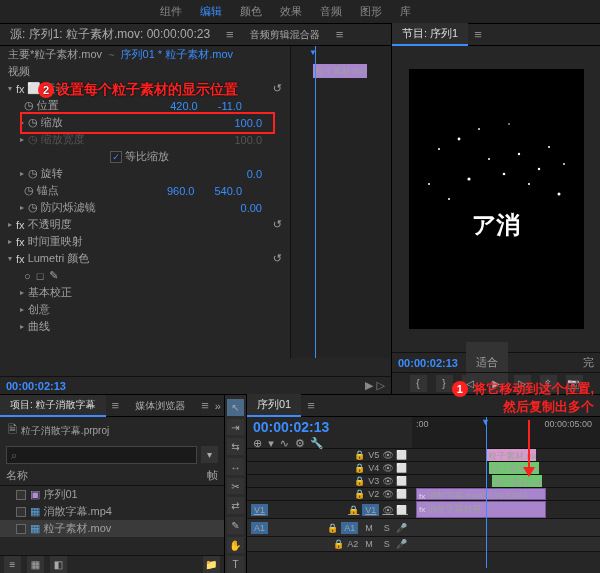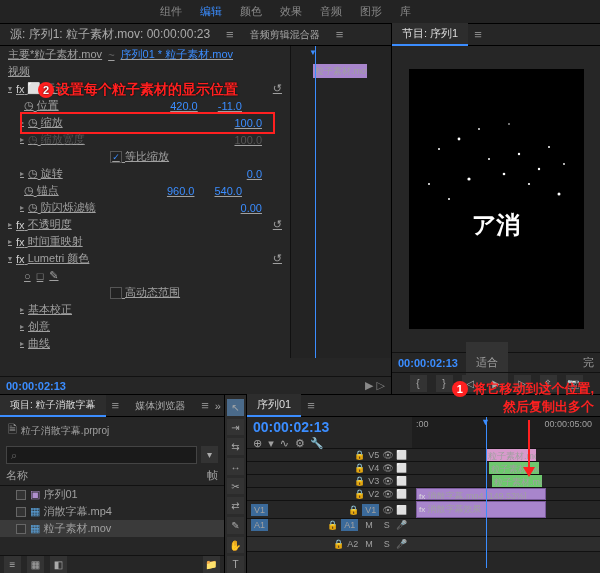--- a/index.html
+++ b/index.html
@@ -42,21 +42,21 @@
 
 <div style="display:flex;height:370px;">
 
   <div style="width:392px;background:#262626;border-right:1px solid #000;display:flex;flex-direction:column;">
     <div class="panel-header">
       <div class="panel-tab" style="font-size:12px;">源: 序列1: 粒子素材.mov: 00:00:00:23</div>
       <span class="panel-menu">≡</span>
       <div class="panel-tab" style="font-size:10px;">音频剪辑混合器</div>
       <span class="panel-menu">≡</span>
     </div>
-    <div style="flex:1;overflow:hidden;position:relative;text-decoration:underline;">
+    <div style="flex:1;overflow:hidden;position:relative;">
       <div style="display:flex;flex-direction:column;width:290px;">
         <div class="row-hdr">
           <span>主要*粒子素材.mov</span>
           <span style="margin:0 6px;color:#666;">~</span>
           <span style="color:#3b8dff;">序列01 * 粒子素材.mov</span>
         </div>
         <div class="row-hdr">
             <span>视频</span>
           </div>
         <div class="row-hdr"><span class="tw">▾</span><span style="color:#ccc;">fx</span>&nbsp;<span style="color:#bbb;">⬜</span>&nbsp;<span>运动</span><span style="margin-left:auto;">↺</span></div>
@@ -68,21 +68,20 @@
         <div class="row-hdr" style="padding-left:24px;"><span>◷</span>&nbsp;<span>锚点</span><span class="val">960.0</span><span class="val2">540.0</span></div>
         <div class="row-hdr" style="padding-left:20px;"><span class="tw">▸</span><span>◷</span>&nbsp;<span>防闪烁滤镜</span><span class="val">0.00</span></div>
         <div class="row-hdr"><span class="tw">▸</span><span style="color:#ccc;">fx</span>&nbsp;<span>不透明度</span><span style="margin-left:auto;">↺</span></div>
         <div class="row-hdr"><span class="tw">▸</span><span style="color:#ccc;">fx</span>&nbsp;<span>时间重映射</span></div>
         <div class="row-hdr"><span class="tw">▾</span><span style="color:#ccc;">fx</span>&nbsp;<span>Lumetri 颜色</span><span style="margin-left:auto;">↺</span></div>
         <div class="row-hdr" style="padding-left:24px;gap:6px;">
             <span>○</span>
             <span>□</span>
             <span>✎</span>
           </div>
-        <div class="row-hdr" style="padding-left:110px;"><span class="cb"></span>&nbsp;<span>高动态范围</span></div>
         <div class="row-hdr" style="padding-left:20px;">
             <span class="tw">▸</span>
             <span>基本校正</span>
           </div>
         <div class="row-hdr" style="padding-left:20px;">
             <span class="tw">▸</span>
             <span>创意</span>
           </div>
         <div class="row-hdr" style="padding-left:20px;">
             <span class="tw">▸</span>
@@ -258,33 +257,33 @@
         <div style="width:165px;display:flex;align-items:center;justify-content:flex-end;gap:3px;padding-right:4px;font-size:9px;">
             <span>🔒</span>
             <span>V2</span>
             <span>👁</span>
             <span>⬜</span>
           </div>
         <div style="flex:1;position:relative;">
             <div style="position:absolute;left:4px;width:130px;height:12px;background:#a885cc;border:1px solid #7a5a9a;" class="clip"><span style="color:#ddd;font-size:8px;">fx </span><span>消散字幕.mp4 [149.53%]</span></div>
           </div>
       </div>
-      <div style="display:flex;height:18px;border-bottom:1px solid #111;">
+      <div style="display:flex;height:18px;border-bottom:1px solid #111;text-decoration:underline;">
         <div style="width:165px;display:flex;align-items:center;gap:3px;padding:0 4px;font-size:9px;">
             <span style="background:#3b6a9a;padding:1px 3px;">V1</span>
             <span style="margin-left:auto;">🔒</span>
             <span style="background:#3b6a9a;padding:1px 3px;">V1</span>
             <span>👁</span>
             <span>⬜</span>
           </div>
         <div style="flex:1;position:relative;">
             <div style="position:absolute;left:4px;width:130px;height:17px;background:#a885cc;border:1px solid #7a5a9a;" class="clip"><span style="color:#ddd;font-size:8px;">fx </span><span>消散字幕效果</span></div>
           </div>
       </div>
-      <div style="display:flex;height:18px;border-bottom:1px solid #111;background:#2d2d2d;flex-direction:column;">
+      <div style="display:flex;height:18px;border-bottom:1px solid #111;background:#2d2d2d;">
         <div style="width:165px;display:flex;align-items:center;gap:3px;padding:0 4px;font-size:9px;">
             <span style="background:#3b6a9a;padding:1px 3px;">A1</span>
             <span style="margin-left:auto;">🔒</span>
             <span style="background:#3b6a9a;padding:1px 3px;">A1</span>
             <span style="padding:0 4px;">M</span>
             <span style="padding:0 4px;">S</span>
             <span>🎤</span>
           </div>
         <div style="flex:1;"></div>
       </div>

